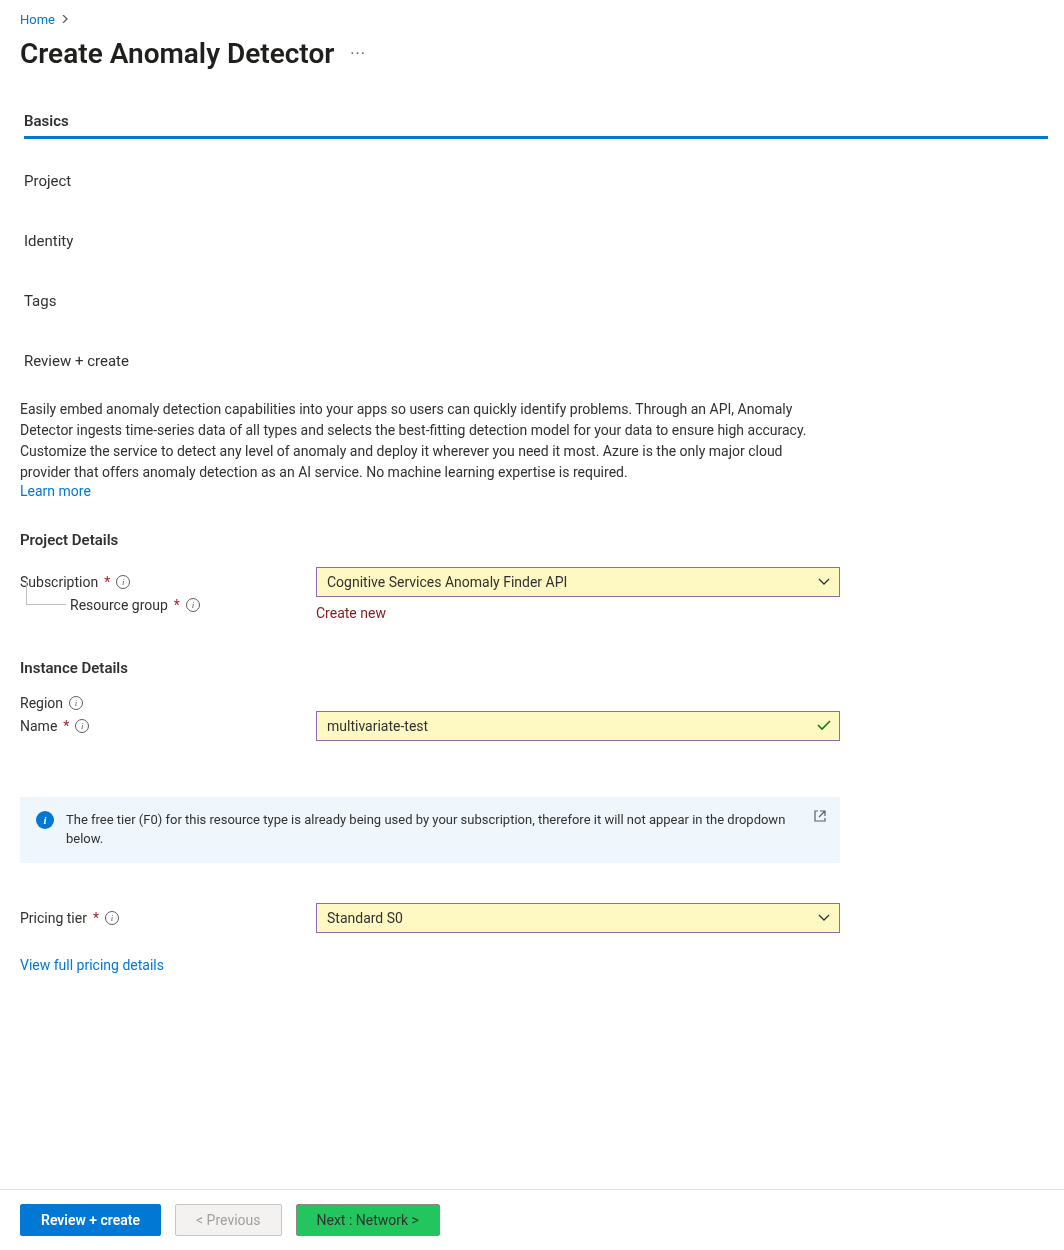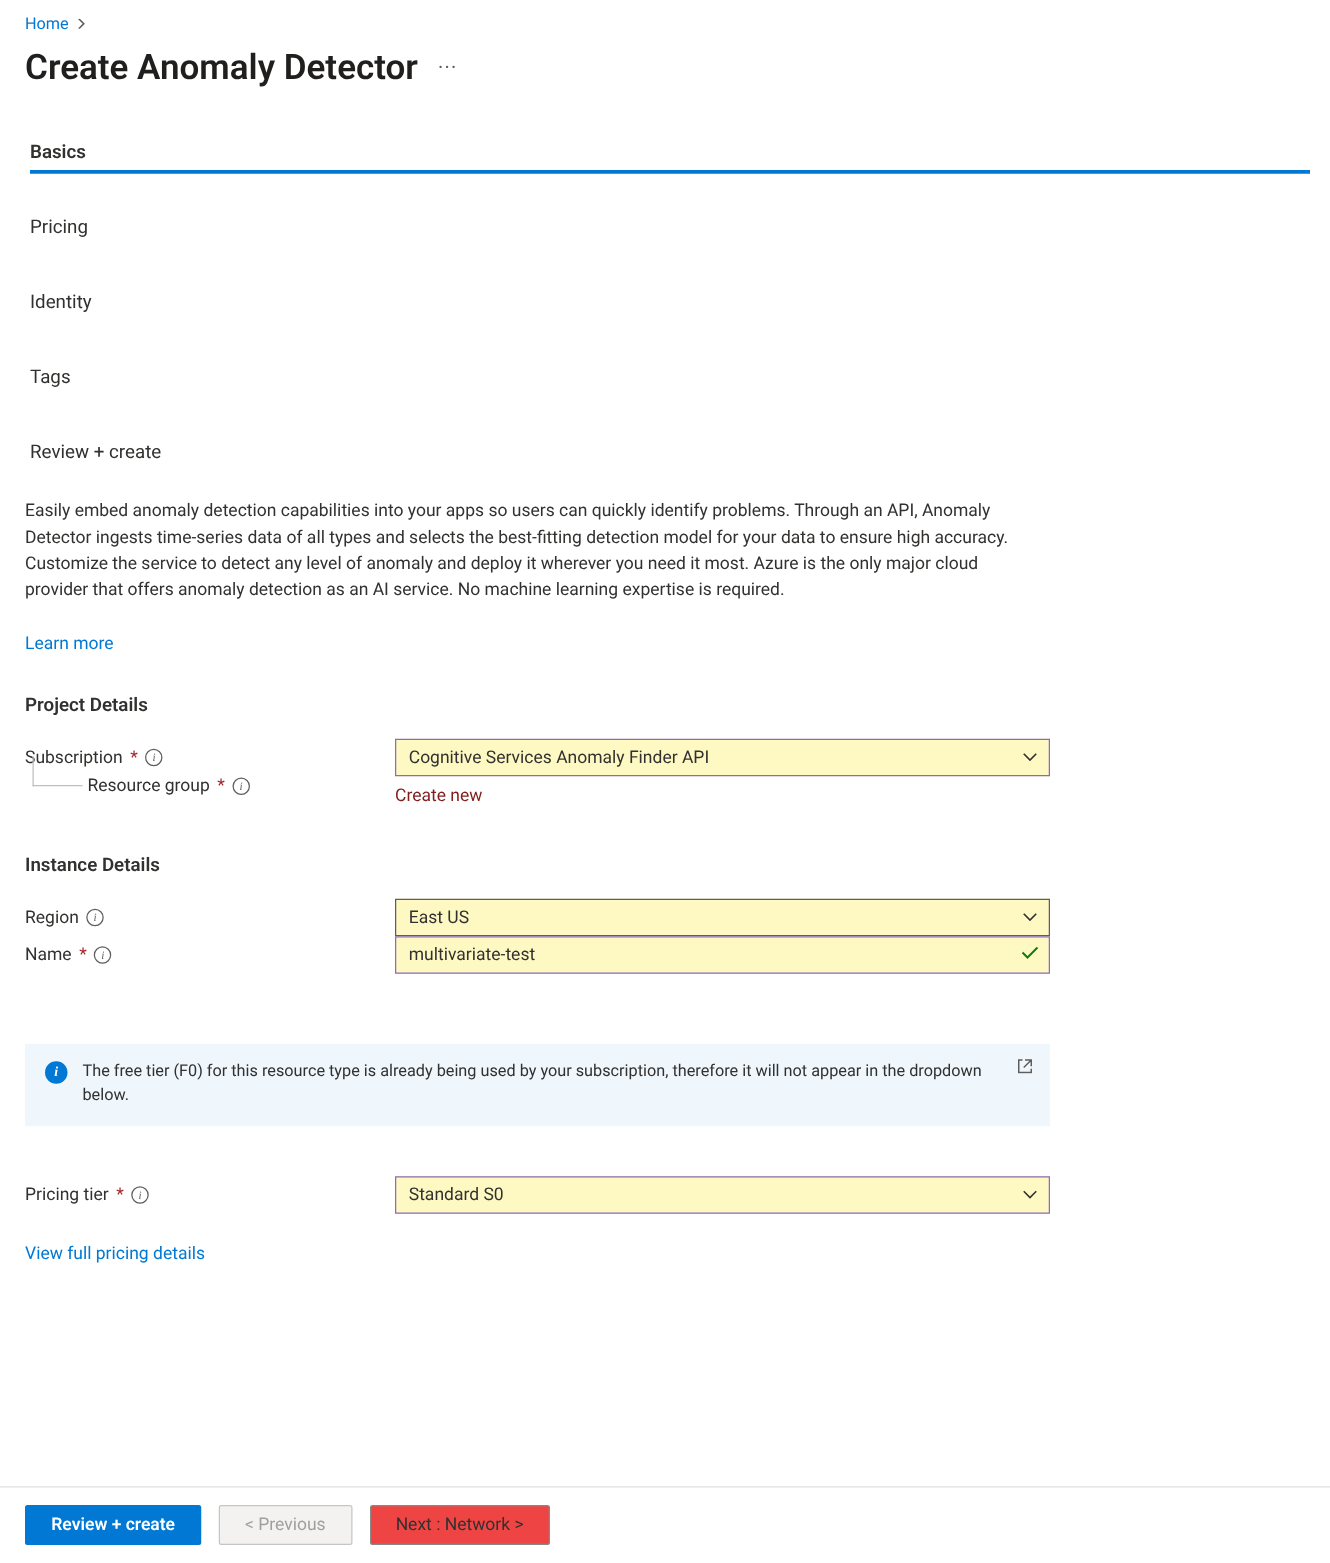--- a/index.html
+++ b/index.html
@@ -73,21 +73,20 @@
       margin-bottom: -1px;
     }
     .tab.active {
       border-bottom-color: #0078d4;
       font-weight: 600;
     }
     .description {
       font-size: 14px;
       color: #323130;
       line-height: 1.5;
-      margin-bottom: 24px;
       max-width: 810px;
     }
     .learn-more {
       color: #0078d4;
       text-decoration: none;
       font-size: 14px;
       cursor: pointer;
       display: inline-block;
       margin-bottom: 32px;
     }
@@ -257,21 +256,21 @@
       gap: 14px;
     }
     .btn {
       height: 32px;
       padding: 0 20px;
       font-size: 14px;
       font-family: inherit;
       border-radius: 2px;
       cursor: pointer;
       border: 1px solid #8a8886;
-      background: #ef4444;
+      background: #22c55e;
       color: #323130;
     }
     .btn-primary {
       background: #0078d4;
       color: #fff;
       border-color: #0078d4;
       font-weight: 600;
     }
     .btn-disabled {
       background: #f3f2f1;
@@ -293,21 +292,21 @@
     </span>
   </div>
 
   <div class="page-title-row">
     <h1 class="page-title">Create Anomaly Detector</h1>
     <span class="ellipsis">···</span>
   </div>
 
   <div class="tabs">
     <div class="tab active">Basics</div>
-    <div class="tab">Pricing</div>
+    <div class="tab">Project</div>
     <div class="tab">Identity</div>
     <div class="tab">Tags</div>
     <div class="tab">Review + create</div>
   </div>
 
   <p class="description">Easily embed anomaly detection capabilities into your apps so users can quickly identify problems. Through an API, Anomaly Detector ingests time-series data of all types and selects the best-fitting detection model for your data to ensure high accuracy. Customize the service to detect any level of anomaly and deploy it wherever you need it most. Azure is the only major cloud provider that offers anomaly detection as an AI service. No machine learning expertise is required.</p>
 
   <a class="learn-more">Learn more</a>
 
   <h2 class="section-header">Project Details</h2>
@@ -345,32 +344,20 @@
     <a class="sub-link">Create new</a>
   </div>
 
   <h2 class="section-header mt">Instance Details</h2>
 
   <div class="form-row">
     <div class="form-label-col">
       <span>Region</span>
       <span class="info-icon">i</span>
     </div>
-    <div class="form-control-col">
-      <div class="select-wrapper">
-        <div class="select-box">
-          <span>East US</span>
-        </div>
-        <span class="select-chevron">
-          <svg width="12" height="8" viewBox="0 0 12 8">
-              <path d="M1 1 L6 6 L11 1" fill="none" stroke="#323130" stroke-width="1.3"></path>
-            </svg>
-        </span>
-      </div>
-    </div>
   </div>
 
   <div class="form-row">
     <div class="form-label-col">
       <span>Name</span>
       <span class="required">*</span>
       <span class="info-icon">i</span>
     </div>
     <div class="form-control-col">
       <div class="text-input highlight" style="position:relative;">

